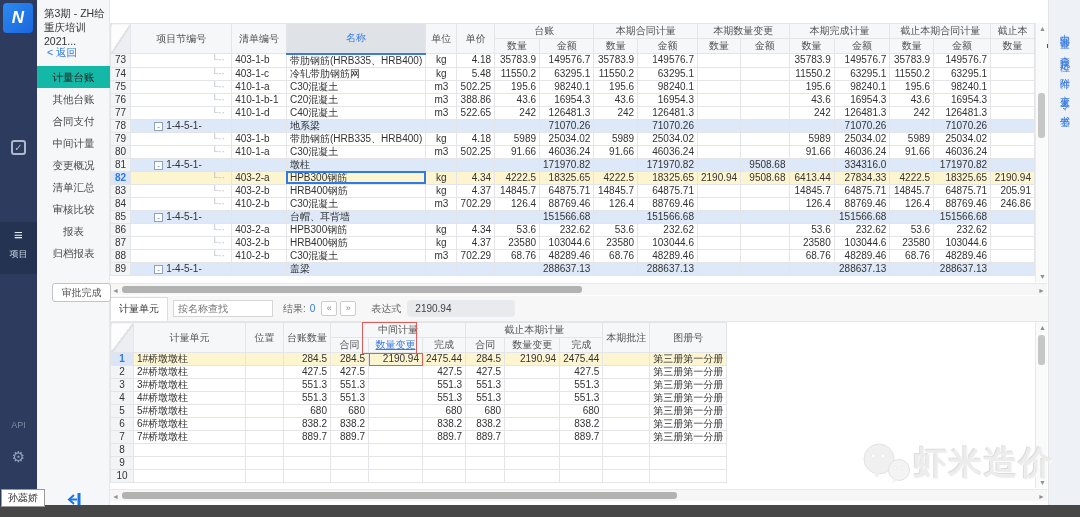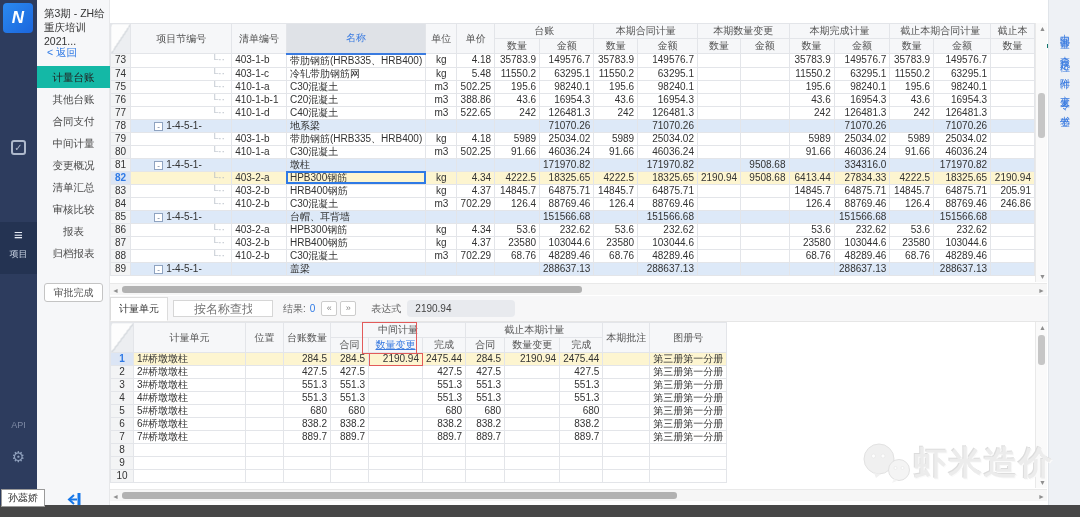--- a/index.html
+++ b/index.html
@@ -21,21 +21,21 @@
   #gear{top:448px;font-size:15px;color:#8fa0bd;}
   #userbox{position:absolute;left:1px;top:489px;width:44px;height:18px;background:#fff;border:1px solid #9a9a9a;
     color:#333;font-size:10px;line-height:16px;text-align:center;z-index:9;}
   
   #sidebar{position:absolute;left:37px;top:0;width:73px;height:505px;background:#f6f7f9;border-right:1px solid #e7e8ea;z-index:4;}
   #proj-title{padding:6px 4px 0 7px;color:#333;font-size:10.5px;line-height:14px;}
   #back{position:absolute;left:10px;top:46px;color:#2f7ae5;font-size:10.5px;cursor:pointer;}
   #sb-menu{position:absolute;left:0;top:66px;width:73px;}
   .sb-item{height:22px;line-height:22px;text-align:center;color:#4a4a4a;font-size:10.5px;cursor:pointer;}
   .sb-item.active{background:#14b8a6;color:#222;}
-  #approve{position:absolute;left:7px;top:283px;width:59px;height:19px;background:#fff;border:1px solid #c4c4c4;
+  #approve{position:absolute;left:15px;top:283px;width:59px;height:19px;background:#fff;border:1px solid #c4c4c4;
     border-radius:3px;color:#555;font-size:10px;line-height:17px;text-align:center;}
   #exit-ic{position:absolute;left:28px;top:492px;}
   
   #main{position:absolute;left:110px;top:0;width:938px;height:505px;background:#fff;}
   
   #toolbar{position:absolute;left:0;top:0;width:938px;height:23px;display:flex;align-items:center;
     border-bottom:4px solid #0f766e;padding-left:18px;margin-top:25px;}
   .tbtxt{font-size:10.5px;}
   #tl-display{color:#2f7ae5;margin-right:16px;cursor:pointer;}
   #tl-cols{color:#444;margin-right:14px;cursor:pointer;}
@@ -81,21 +81,21 @@
   .vs{position:absolute;width:12px;background:#fafafa;border-left:1px solid #e9e9e9;}
   .hs{position:absolute;height:12px;background:#f6f6f6;border-top:1px solid #e9e9e9;}
   .sar{position:absolute;color:#8f8f8f;font-size:7px;}
   .vthumb{position:absolute;left:2px;width:7px;background:#c6c6c6;border-radius:3px;}
   .hthumb{position:absolute;top:2px;height:7px;background:#b2b2b2;border-radius:3px;}
   
   #unit-bar{position:absolute;left:0;top:296px;width:938px;height:26px;background:#f7f7f8;display:flex;
     align-items:center;border-bottom:1px solid #e6e6e6;}
   #ub-tab{background:#fff;border:1px solid #dcdcdc;border-bottom:1px solid #fff;height:24px;line-height:22px;
     padding:0 8px;color:#333;margin-right:5px;}
-  #ub-search{width:100px;height:17px;border:1px solid #d6d6d6;font-size:12px;padding:0 20px;color:#333;}
+  #ub-search{width:100px;height:17px;border:1px solid #d6d6d6;font-size:10px;padding:0 4px;color:#333;}
   #ub-result{margin:0 4px 0 10px;color:#666;}
   #ub-count{color:#2f7ae5;margin-right:6px;}
   .pgbtn{width:16px;height:15px;border:1px solid #ccc;background:#fff;color:#888;font-size:9px;line-height:13px;
     text-align:center;border-radius:2px;margin-right:3px;cursor:pointer;}
   #ub-expr-l{margin:0 6px 0 12px;color:#666;}
   #ub-expr-v{background:#e8eaee;border-radius:4px;width:108px;height:17px;line-height:17px;padding:0 8px;color:#444;}
   
   #rpanel{position:absolute;left:1048px;top:0;width:32px;height:505px;background:#eef1f5;border-left:1px solid #e0e4e9;
     display:flex;flex-direction:column;align-items:center;padding-top:26px;z-index:3;}
   .rp-item{writing-mode:vertical-rl;text-orientation:upright;color:#3a7be0;font-size:10px;letter-spacing:2px;

